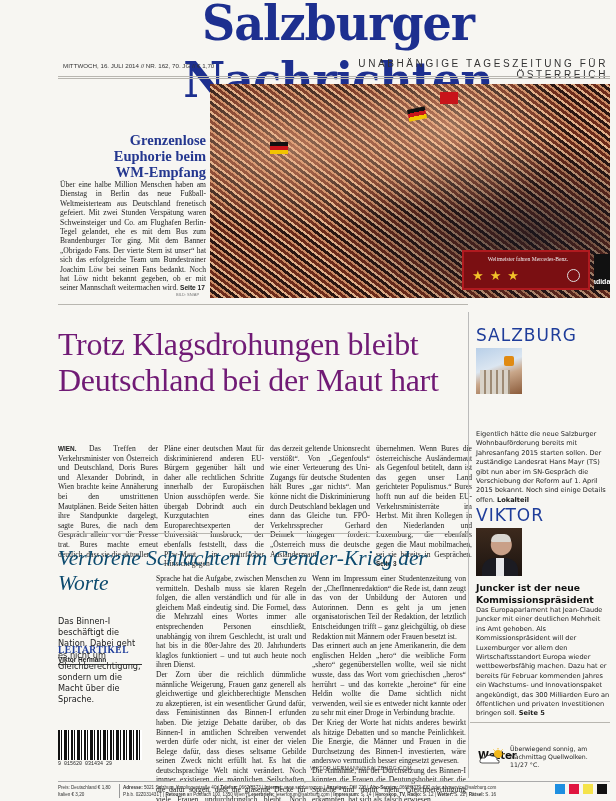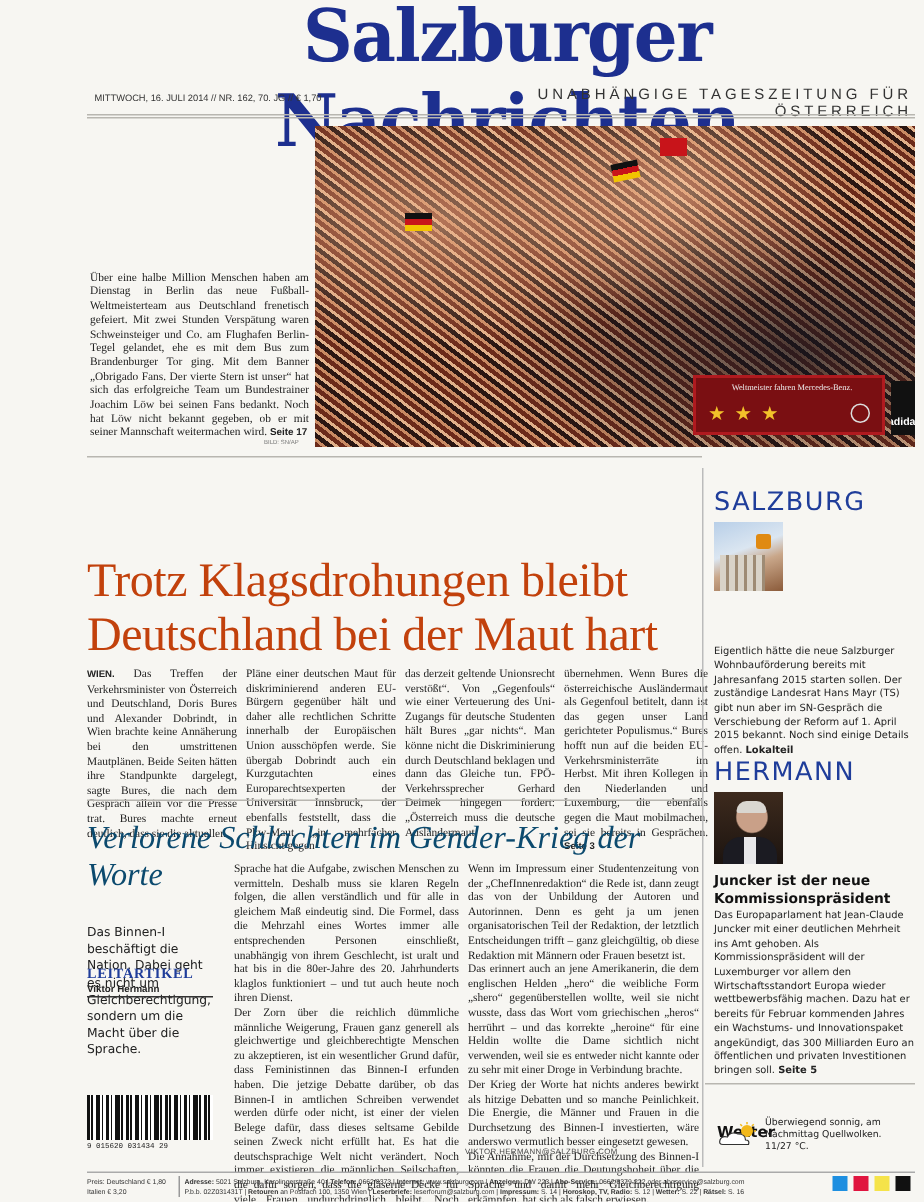--- a/index.html
+++ b/index.html
@@ -28,21 +28,21 @@
       repeating-linear-gradient(37deg, #6b2a1a 0 3px, #c98a63 3px 5px, #2a1612 5px 8px, #e0b08a 8px 10px),
       #5a2a1c; }
   .flag { position: absolute; width: 18px; height: 12px; background: linear-gradient(#111 0 33%, #c8141a 33% 66%, #f2c400 66%); }
   .banner { position: absolute; left: 252px; top: 166px; width: 128px; height: 40px; background: #7a0f12; border: 2px solid #b01a1f; }
   .banner-text { position: absolute; left: 6px; top: 4px; width: 116px; font-family: "Liberation Serif", serif; font-size: 5.6px; color: #eee; text-align: center; }
   .banner-stars { position: absolute; left: 8px; top: 16px; font-size: 13px; color: #f2c22a; letter-spacing: 6px; }
   .mercedes { position: absolute; right: 8px; top: 17px; width: 13px; height: 13px; border: 1px solid #ddd; border-radius: 50%; }
   .adidas { position: absolute; left: 384px; top: 170px; width: 16px; height: 36px; background: #111; color: #fff; font-family: "Liberation Sans", sans-serif; font-size: 7px; font-weight: bold; writing-mode: horizontal-tb; overflow: hidden; }
 
   
-  .main-head { left: 0; top: 326px; width: 420px; font-family: "Liberation Serif", serif; font-size: 32px; line-height: 36px; color: #c2410c; letter-spacing: -0.3px; margin-top: 42px; }
+  .main-head { left: 0; top: 326px; width: 420px; font-family: "Liberation Serif", serif; font-size: 32px; line-height: 36px; color: #701a75; letter-spacing: -0.3px; }
   .main-sub { left: 0; top: 406px; width: 420px; font-family: "Liberation Sans", sans-serif; font-size: 9.3px; line-height: 13px; color: #222; }
   .col-text { font-family: "Liberation Serif", serif; font-size: 7.6px; line-height: 9.6px; text-align: justify; color: #222; }
   .col-text b { font-family: "Liberation Sans", sans-serif; font-size: 6.4px; }
 
   .vrule { width: 1px; background: #bbb; }
 
   
   .side-head { font-family: "DejaVu Sans", sans-serif; font-size: 17px; letter-spacing: 1px; color: #1f3d9a; }
   .side-title { font-family: "DejaVu Sans", sans-serif; font-weight: bold; font-size: 9.2px; line-height: 11.5px; color: #111; }
   .side-body { font-family: "DejaVu Sans", sans-serif; font-size: 6.6px; line-height: 9.4px; color: #222; }
@@ -82,20 +82,21 @@
 <body>
 
 <div class="page">
 
   <div class="abs masthead-title">Salzburger Nachrichten</div>
   <div class="abs masthead-date">MITTWOCH, 16. JULI 2014 // NR. 162, 70. JG // € 1,70</div>
   <div class="abs masthead-tag">UNABHÄNGIGE TAGESZEITUNG FÜR ÖSTERREICH</div>
   <div class="abs rule" style="top:76px;"></div>
   <div class="abs rule" style="top:78px;"></div>
 
+  <div class="abs teaser-head">Grenzenlose Euphorie beim WM-Empfang</div>
   <div class="abs teaser-body">
     <span>Über eine halbe Million Menschen haben am Dienstag in Berlin das neue Fußball-Weltmeisterteam aus Deutschland frenetisch gefeiert. Mit zwei Stunden Verspätung waren Schweinsteiger und Co. am Flughafen Berlin-Tegel gelandet, ehe es mit dem Bus zum Brandenburger Tor ging. Mit dem Banner „Obrigado Fans. Der vierte Stern ist unser“ hat sich das erfolgreiche Team um Bundestrainer Joachim Löw bei seinen Fans bedankt. Noch hat Löw nicht bekannt gegeben, ob er mit seiner Mannschaft weitermachen wird.</span>
     <b>Seite 17</b>
   </div>
   <div class="abs photo-credit">BILD: SN/AP</div>
 
   <div class="abs crowd-photo">
     <div class="flag" style="left:60px; top:58px;"></div>
     <div class="flag" style="left:198px; top:24px; transform:rotate(-12deg);"></div>
     <div class="flag" style="left:230px; top:8px; background:#c8141a;"></div>
@@ -130,21 +131,21 @@
   <div class="abs side-head" style="left:418px; top:325px;">SALZBURG</div>
   <div class="abs img-salzburg">
     <div class="wall"></div>
     <div class="crane"></div>
   </div>
   <div class="abs side-body" style="left:418px; top:430px; width:134px;">
     <span>Eigentlich hätte die neue Salzburger Wohnbauförderung bereits mit Jahresanfang 2015 starten sollen. Der zuständige Landesrat Hans Mayr (TS) gibt nun aber im SN-Gespräch die Verschiebung der Reform auf 1. April 2015 bekannt. Noch sind einige Details offen.</span>
     <b>Lokalteil</b>
   </div>
 
-  <div class="abs side-head" style="left:418px; top:505px;">HERMANN</div>
+  <div class="abs side-head" style="left:418px; top:505px;">VIKTOR</div>
   <div class="abs img-juncker">
     <div class="suit"></div>
     <div class="shirt"></div>
     <div class="hair"></div>
   </div>
   <div class="abs side-title" style="left:418px; top:582px; width:134px;">Juncker ist der neue Kommissionspräsident</div>
   <div class="abs side-body" style="left:418px; top:606px; width:134px;">
     <span>Das Europaparlament hat Jean-Claude Juncker mit einer deutlichen Mehrheit ins Amt gehoben. Als Kommissionspräsident will der Luxemburger vor allem den Wirtschaftsstandort Europa wieder wettbewerbsfähig machen. Dazu hat er bereits für Februar kommenden Jahres ein Wachstums- und Innovationspaket angekündigt, das 300 Milliarden Euro an öffentlichen und privaten Investitionen bringen soll.</span>
     <b>Seite 5</b>
   </div>

